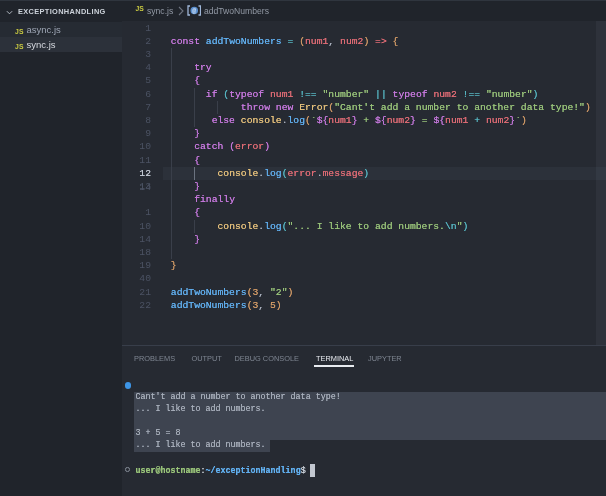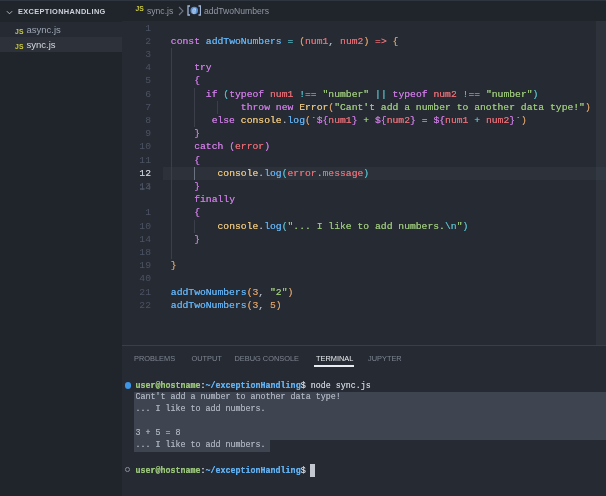--- a/index.html
+++ b/index.html
@@ -130,21 +130,20 @@
     <div class="ptab" style="left:12px">PROBLEMS</div>
     <div class="ptab" style="left:69.5px">OUTPUT</div>
     <div class="ptab" style="left:112.5px">DEBUG CONSOLE</div>
     <div class="ptab act" style="left:194px">TERMINAL</div>
     <div class="ptab" style="left:246px">JUPYTER</div>
   </div>
   <div id="tund"></div>
 
   <div class="abs" style="left:134.1px;top:392.45px;width:471.9px;height:47.80px;background:#3e4450"></div>
   <div class="abs" style="left:134.1px;top:440.25px;width:136.4px;height:11.95px;background:#3e4450"></div>
-  <div class="tl" style="top:380.50px"><b style="color:#98c379">user@hostname</b><span style="color:#ccd2da">:</span><b style="color:#61afef">~/exceptionHandling</b><span style="color:#ccd2da">$</span><span style="color:#c3c9d2"> node sync.js</span></div>
 <div class="tl" style="top:392.45px"><span class="to">Cant't add a number to another data type!</span></div>
 <div class="tl" style="top:404.40px"><span class="to">... I like to add numbers.</span></div>
 <div class="tl" style="top:428.30px"><span class="to">3 + 5 = 8</span></div>
 <div class="tl" style="top:440.25px"><span class="to">... I like to add numbers.</span></div>
 <div class="tl" style="top:465.65px"><b style="color:#98c379">user@hostname</b><span style="color:#ccd2da">:</span><b style="color:#61afef">~/exceptionHandling</b><span style="color:#ccd2da">$</span></div>
   <div class="abs" style="left:125px;top:382.4px;width:6.4px;height:6.4px;border-radius:50%;background:#3d95e6"></div>
   <div class="abs" style="left:125.4px;top:467.2px;width:4.6px;height:4.6px;border-radius:50%;border:1px solid #878e99"></div>
   <div class="abs" style="left:310px;top:464.2px;width:5.1px;height:13px;background:#c2c7d0"></div>
   <div class="abs" style="left:0;top:0;width:606px;height:1px;background:rgba(130,140,160,0.16)"></div>
 </div>

